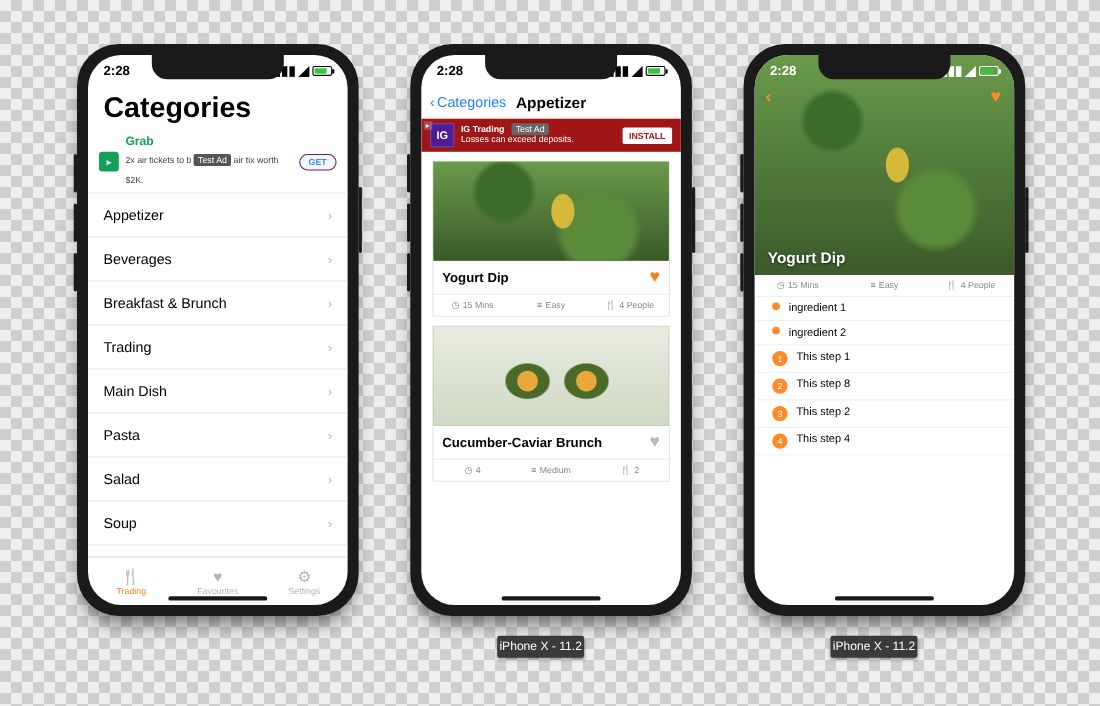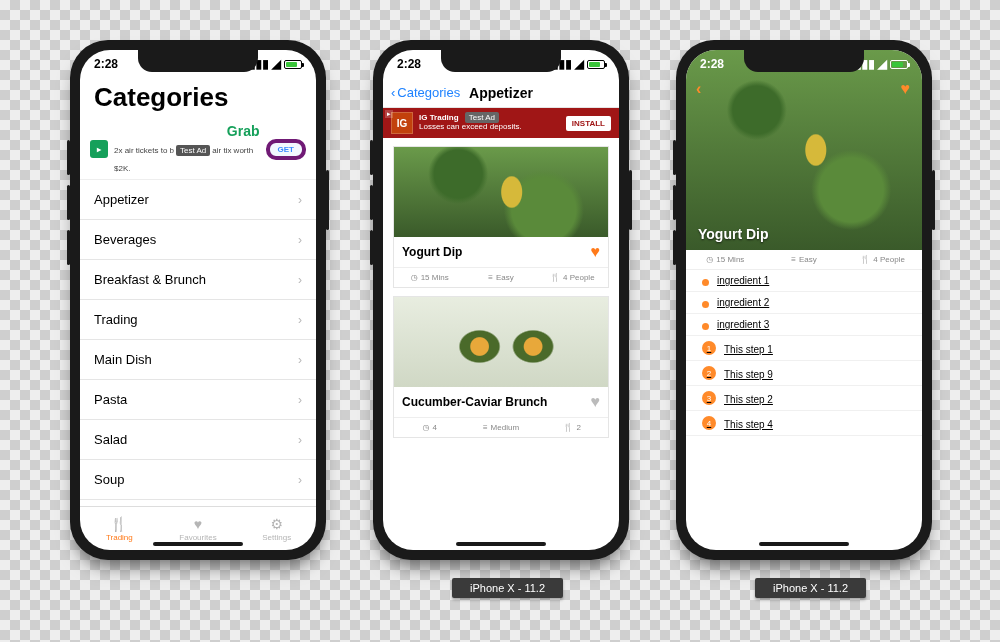--- a/index.html
+++ b/index.html
@@ -31,41 +31,41 @@
   .signal,.wifi{display:inline-block;}
   .batt { width:18px;height:9px;border:1px solid currentColor;border-radius:2px;position:relative;}
   .batt::after{content:"";position:absolute;right:-3px;top:2px;width:2px;height:4px;background:currentColor;border-radius:0 1px 1px 0;}
   .batt-fill{position:absolute;left:1px;top:1px;bottom:1px;width:70%;background:#3ac53a;border-radius:1px;}
   .batt.light .batt-fill{background:#3ac53a;}
   .large-title { font-size:26px; font-weight:700; padding:4px 14px 6px;}
   
   .ad-row { display:flex; align-items:center; gap:6px; padding:4px 10px; border-bottom:1px solid #eee;}
   .ad-ico { width:18px;height:18px;background:#15a05a;border-radius:3px;display:flex;align-items:center;justify-content:center;color:#fff;font-size:8px;font-weight:700;}
   .ad-txt { font-size:8px; line-height:1.1; color:#444; flex:1;}
-  .ad-brand{color:#15a05a;font-weight:700;font-size:14px;display:block;text-align:right;}
+  .ad-brand{color:#15a05a;font-weight:700;font-size:11px;display:block;}
   .ad-badge{position:absolute;background:#555;color:#fff;font-size:8px;padding:1px 4px;border-radius:2px;}
-  .ad-btn{border:4px solid #701a75;color:#3a8bff;font-size:8px;font-weight:700;padding:2px 8px;border-radius:10px;background:#f2f8ff;}
+  .ad-btn{border:1px solid #701a75;color:#3a8bff;font-size:8px;font-weight:700;padding:2px 8px;border-radius:10px;background:#f2f8ff;}
   
   .list{flex:1;overflow:hidden;}
   .cell{display:flex;justify-content:space-between;align-items:center;padding:12px 14px;border-bottom:1px solid #e5e5e5;font-size:13px;}
   .chev{color:#b8b8b8;font-size:12px;}
   
   .tabbar{display:flex;border-top:1px solid #ddd;height:44px;}
   .tab{flex:1;display:flex;flex-direction:column;align-items:center;justify-content:center;color:#b5b5b5;gap:1px;}
   .tab.active{color:#ff7a1a;}
   .tab-ico{font-size:14px;}
   .tab-lbl{font-size:8px;}
   .homebar{position:absolute;bottom:4px;left:50%;transform:translateX(-50%);width:90px;height:4px;background:#000;border-radius:4px;opacity:.9;z-index:60;}
   
   .navbar{display:flex;align-items:center;height:30px;position:relative;border-bottom:1px solid #e5e5e5;}
   .nav-back{color:#1e82ff;font-size:13px;display:flex;align-items:center;gap:2px;padding-left:8px;}
   .nav-title{position:absolute;left:0;right:0;text-align:center;font-size:14px;font-weight:600;}
   
   .ad-red{background:#a01616;color:#fff;display:flex;align-items:center;padding:4px 8px;gap:6px;position:relative;}
-  .ad-red .ig{width:22px;height:22px;background:#c2410c;display:flex;align-items:center;justify-content:center;font-weight:700;font-size:10px;border:1px solid #fff3;}
+  .ad-red .ig{width:22px;height:22px;background:#4c1d95;display:flex;align-items:center;justify-content:center;font-weight:700;font-size:10px;border:1px solid #fff3;}
   .ad-red .txt{flex:1;font-size:8px;line-height:1.1;}
   .ad-red .inst{background:#fff;color:#a01616;font-size:8px;font-weight:700;padding:3px 6px;border-radius:2px;}
   
   .card{margin:8px 10px;border:1px solid #e5e5e5;background:#fff;}
   .card-img{height:90px;background:#7aa24a;position:relative;}
   .leaves{position:absolute;inset:0;background:
     radial-gradient(20px 30px at 55% 50%,#d6b93a 50%,transparent 55%),
     radial-gradient(60px 60px at 30% 30%,#3d6b2a 40%,transparent 50%),
     radial-gradient(80px 80px at 70% 70%,#5a8a3a 40%,transparent 50%),
     linear-gradient(#6a9a4a,#3a5a2a);}
@@ -80,25 +80,25 @@
   .heart{font-size:16px;}
   .meta{display:flex;border-top:1px solid #eee;}
   .meta-i{flex:1;display:flex;align-items:center;justify-content:center;gap:3px;font-size:8px;color:#888;padding:5px 0;}
   
   .hero{height:200px;position:relative;color:#fff;}
   .hero .leaves{inset:0;}
   .hero-back{position:absolute;top:30px;left:10px;color:#ff8a2a;font-size:16px;font-weight:700;z-index:45;}
   .hero-heart{position:absolute;top:30px;right:12px;color:#ff8a2a;font-size:16px;z-index:45;}
   .hero-title{position:absolute;bottom:8px;left:12px;font-weight:700;font-size:14px;text-shadow:0 1px 2px #000a;}
   .section-h{font-size:12px;font-weight:700;padding:6px 12px 2px;}
-  .bullet-row{display:flex;align-items:flex-end;gap:8px;padding:5px 16px;font-size:10px;border-bottom:1px solid #f0f0f0;text-decoration:underline;}
+  .bullet-row{display:flex;align-items:flex-start;gap:8px;padding:5px 16px;font-size:10px;border-bottom:1px solid #f0f0f0;}
   .dot{width:7px;height:7px;border-radius:50%;background:#ff8a2a;}
   .num{width:14px;height:14px;border-radius:50%;background:#ff8a2a;color:#fff;font-size:8px;display:flex;align-items:center;justify-content:center;}
   
-  .dev-label{position:absolute;background:#3a3a3a;color:#fff;font-size:11px;padding:4px 18px;border-radius:2px;box-shadow:0 2px 3px rgba(0,0,0,.3);}
+  .dev-label{position:absolute;background:#3a3a3a;color:#fff;font-size:11px;padding:4px 2px;border-radius:2px;box-shadow:0 2px 3px rgba(0,0,0,.3);}
   
   #p1{left:70px;top:40px;}
   #p2{left:373px;top:40px;}
   #p3{left:676px;top:40px;}
 </style>
 </head>
 <body>
 
 <div class="phone" id="p1">
   <div class="screen">
@@ -291,30 +291,26 @@
     </div>
     <div class="bullet-row">
         <span class="dot"></span>
         <span>ingredient 1</span>
       </div>
     <div class="bullet-row">
         <span class="dot"></span>
         <span>ingredient 2</span>
       </div>
     <div class="bullet-row">
-        <span class="dot"></span>
-        <span>ingredient 3</span>
-      </div>
-    <div class="bullet-row">
         <span class="num">1</span>
         <span>This step 1</span>
       </div>
     <div class="bullet-row">
         <span class="num">2</span>
-        <span>This step 9</span>
+        <span>This step 8</span>
       </div>
     <div class="bullet-row">
         <span class="num">3</span>
         <span>This step 2</span>
       </div>
     <div class="bullet-row">
         <span class="num">4</span>
         <span>This step 4</span>
       </div>
     <div class="homebar"></div>

